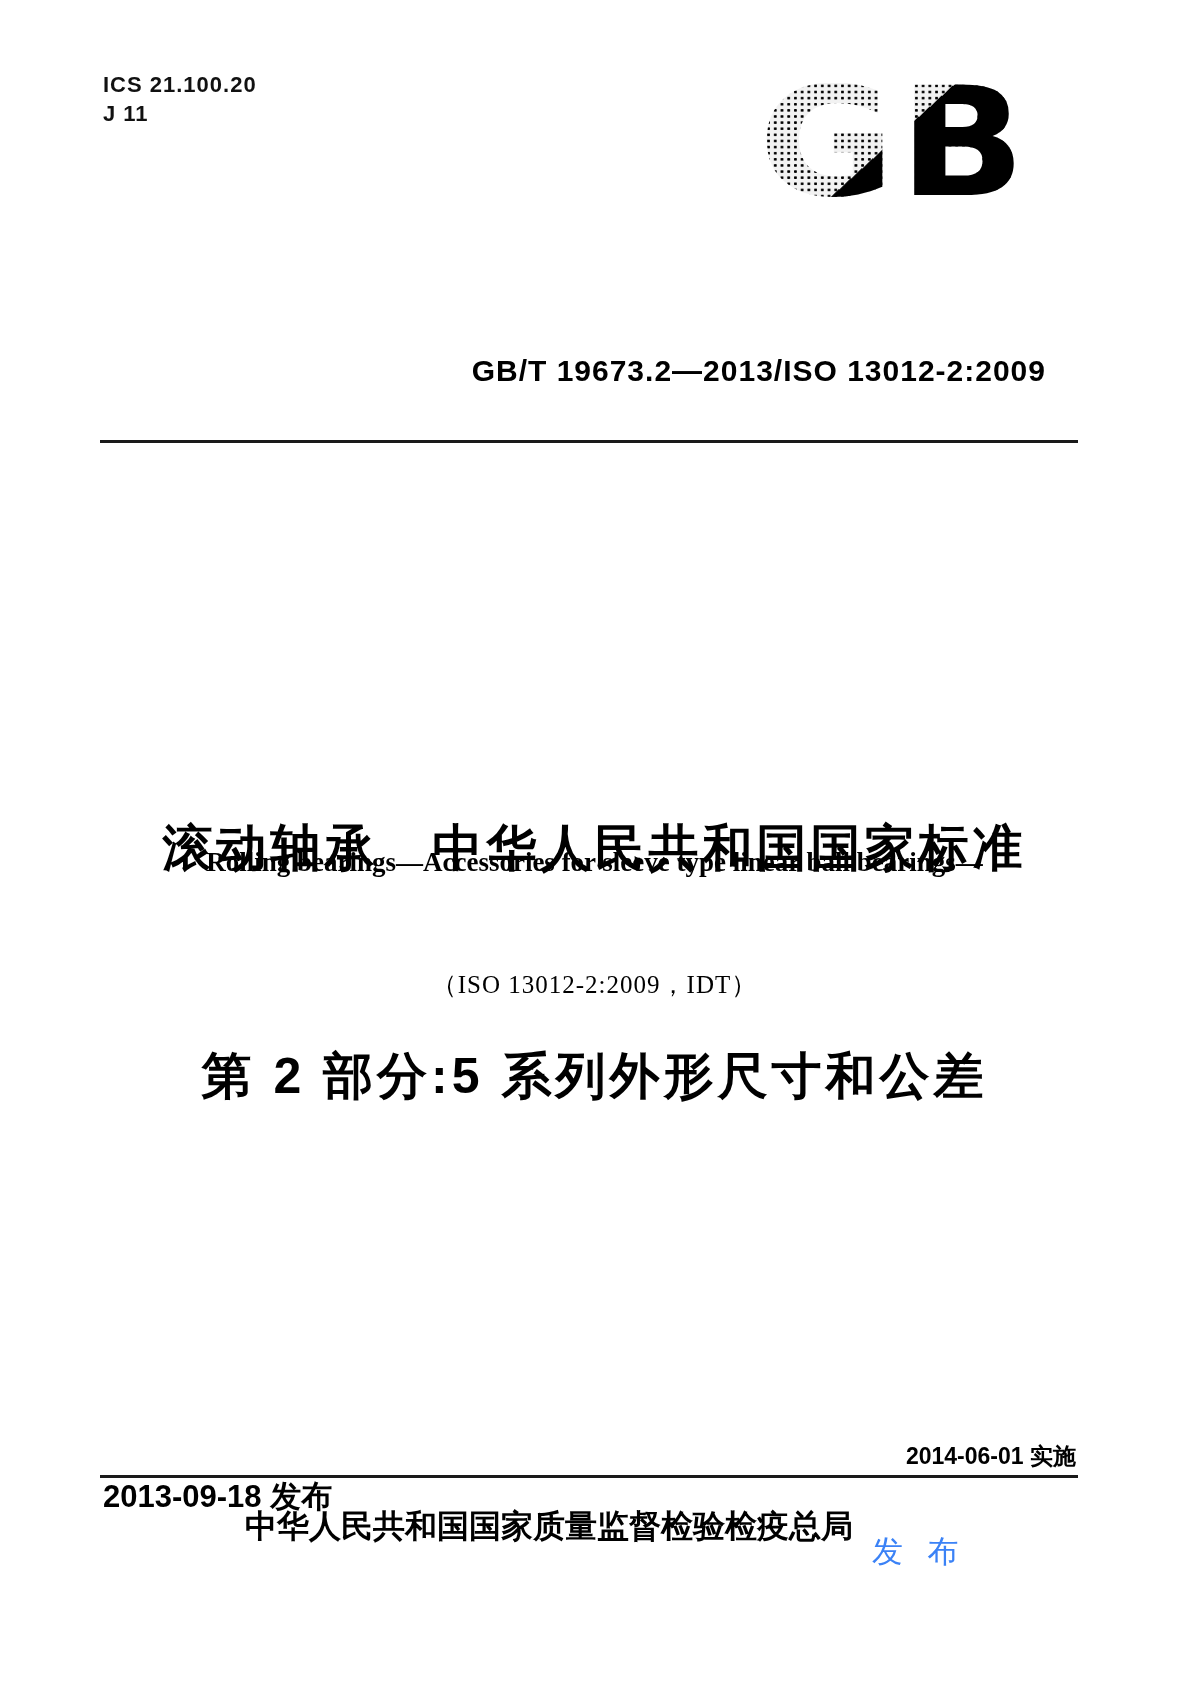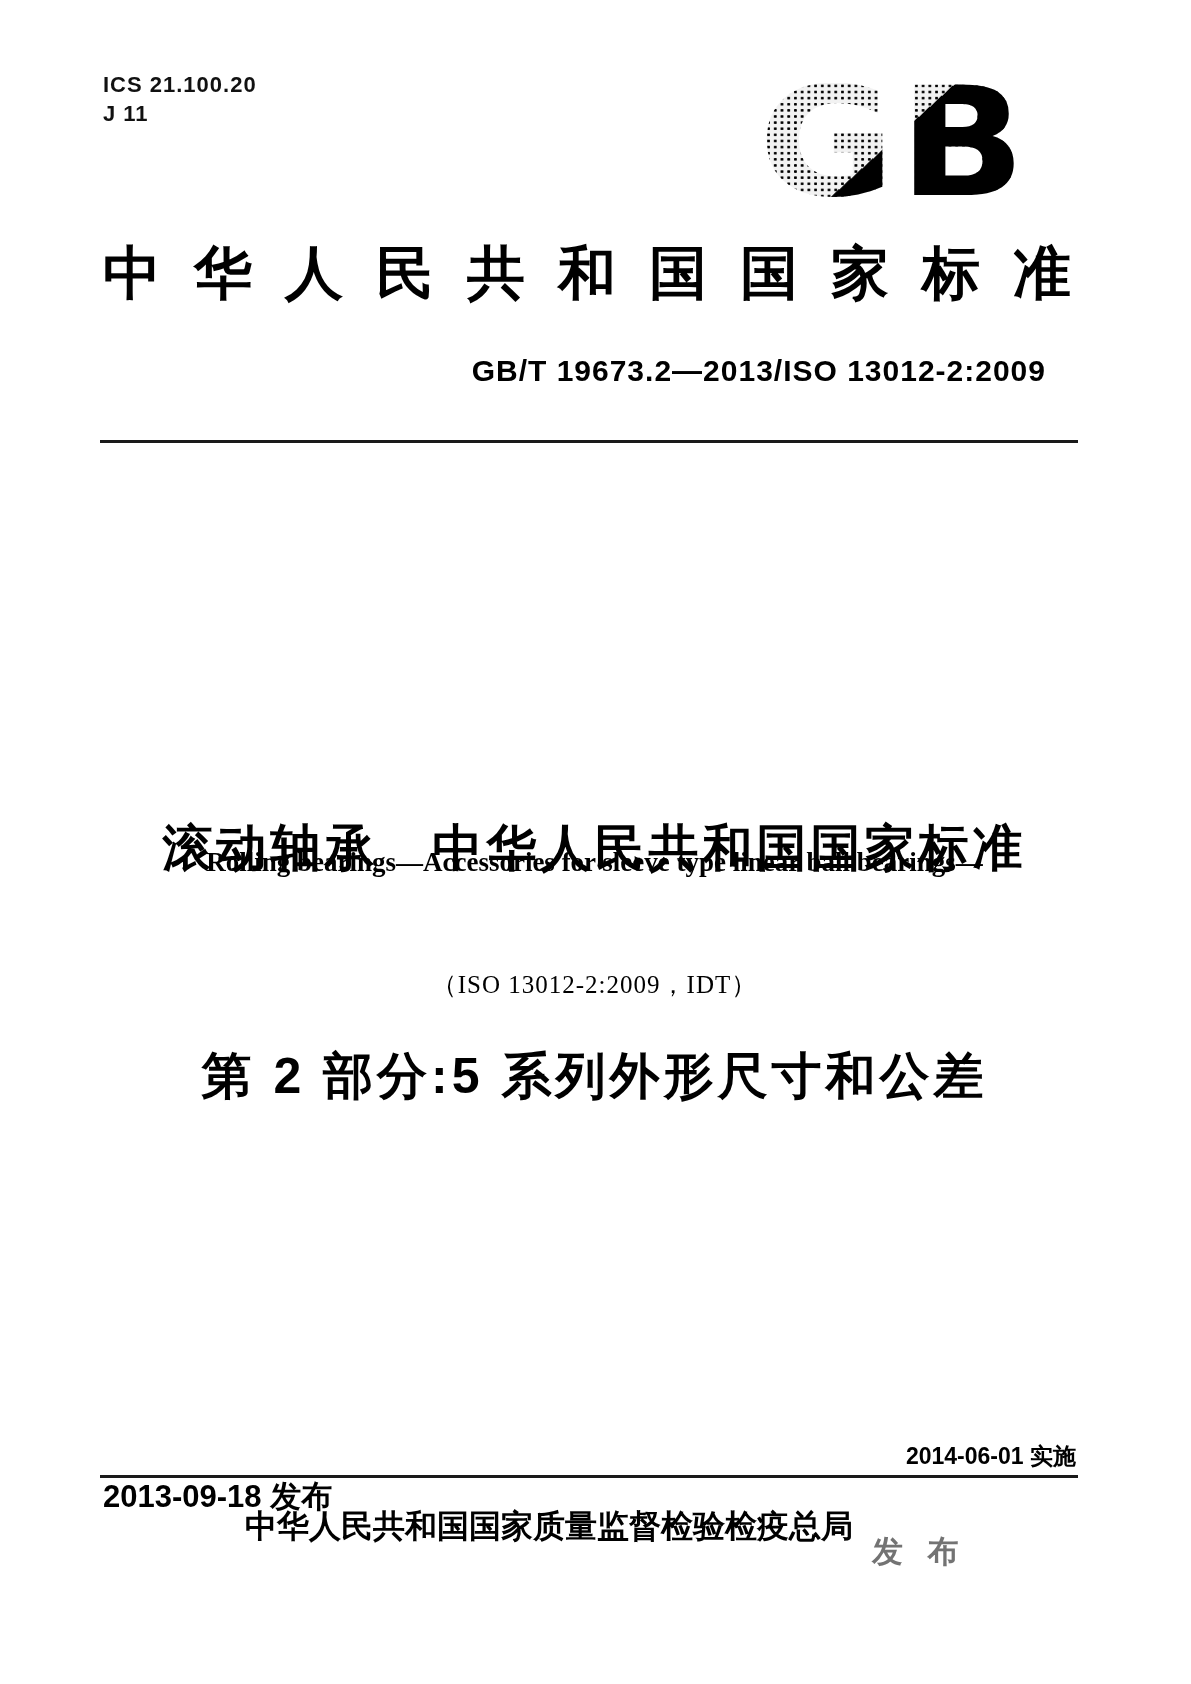--- a/index.html
+++ b/index.html
@@ -184,42 +184,41 @@
     white-space: nowrap;
   }
   .issuer-line2 {
     letter-spacing: 19px;
   }
   .release-label {
     position: absolute;
     left: 872px;
     top: 1531px;
     font-family: "Liberation Sans", sans-serif;
-    font-weight: bold;
+    font-weight: normal;
     font-size: 31px;
     letter-spacing: 8px;
     white-space: pre;
-    color: #737373;
+    color: #3b82f6;
   }
 </style>
 </head>
 <body>
 
 <div class="page">
 
   <div class="ics-block">
     <div>ICS 21.100.20</div>
     <div>J 11</div>
   </div>
 
   <div class="gb-logo">
     <span class="gb-logo-text">GB</span>
   </div>
 
-  <div class="national-title">中华人民共和国国家标准</div>
 
   <div class="standard-number">GB/T 19673.2—2013/ISO 13012-2:2009</div>
 
   <div class="rule rule-top"></div>
 
   <div class="cn-title">
     <div>滚动轴承　中华人民共和国国家标准</div>
     <div>第 2 部分:5 系列外形尺寸和公差</div>
   </div>
 

